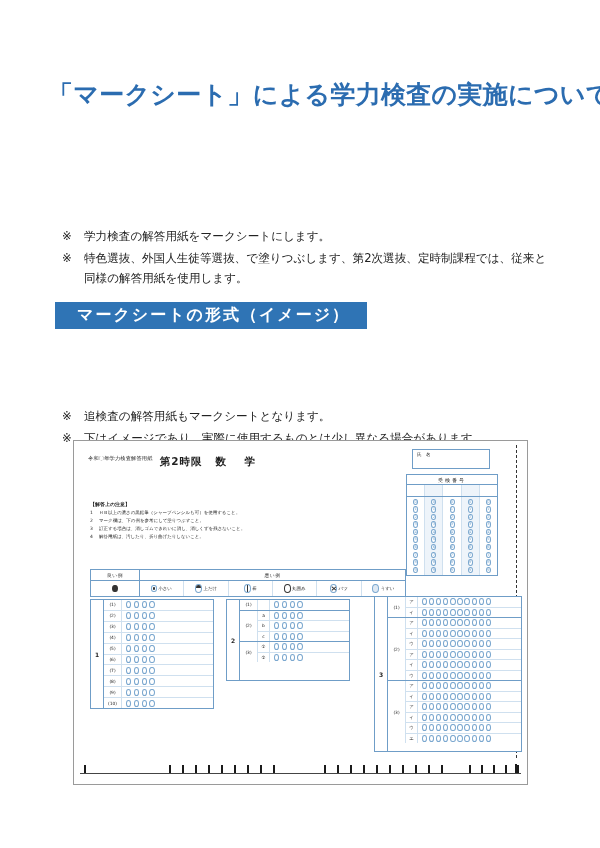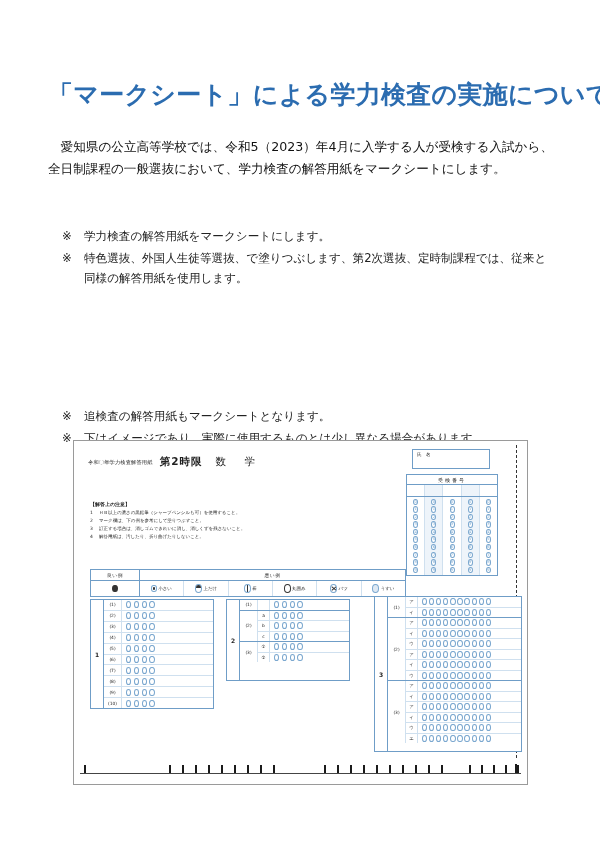--- a/index.html
+++ b/index.html
@@ -53,24 +53,24 @@
     position:absolute;left:73px;top:440px;width:455px;height:345px;
     background:#fff;border:1px solid #9a9a9a;box-sizing:border-box;
     font-size:4.6px;color:#1f1f1f;overflow:hidden;
   }
   .perf{
     position:absolute;right:10px;top:4px;bottom:26px;width:0;
     border-left:1.4px dashed #333;
   }
 
   
-  .sh-head{position:absolute;left:14px;top:14px;display:flex;align-items:center;}
+  .sh-head{position:absolute;left:14px;top:14px;display:flex;align-items:flex-start;}
   .sh-head .small{font-size:5.2px;letter-spacing:.2px;}
   .sh-head .big{font-size:10.5px;font-weight:bold;margin-left:7px;letter-spacing:1px;}
-  .sh-head .sub{font-size:10.5px;font-weight:normal;margin-left:13px;letter-spacing:4px;}
+  .sh-head .sub{font-size:10.5px;font-weight:bold;margin-left:13px;letter-spacing:4px;}
 
   
   .namebox{
     position:absolute;left:338px;top:8px;width:78px;height:20px;
     border:1px solid #6f9dc7;box-sizing:border-box;
   }
   .namebox .lbl{font-size:4.6px;padding:2px 0 0 4px;letter-spacing:1.5px;}
 
   
   .exam{
@@ -177,34 +177,34 @@
   .timing span{position:absolute;bottom:1px;width:1.6px;background:#1b1b1b;}
 </style>
 </head>
 <body>
 
 <div class="page">
 
   <div class="maintitle">「マークシート」による学力検査の実施について</div>
 
   <div class="para" id="para1">
-    <span class="ind">愛知県の公立高等学校では、令和5（2023）年4月に入学する人が受検する入試から、全日制課程の一般選抜において、学力検査の解答用紙をマークシートにします。</span>
   </div>
 
   <div class="notes" id="notes1">
     <div class="note">
       <span class="mk">※</span>
       <span class="tx">学力検査の解答用紙をマークシートにします。</span>
     </div>
     <div class="note">
       <span class="mk">※</span>
       <span class="tx">特色選抜、外国人生徒等選抜、で塗りつぶします、第2次選抜、定時制課程では、従来と同様の解答用紙を使用します。</span>
     </div>
   </div>
 
+  <div class="secbar">マークシートの形式（イメージ）</div>
 
 
   <div class="notes" id="notes2">
     <div class="note">
       <span class="mk">※</span>
       <span class="tx">追検査の解答用紙もマークシートとなります。</span>
     </div>
     <div class="note">
       <span class="mk">※</span>
       <span class="tx">下はイメージであり、実際に使用するものとは少し異なる場合があります。</span>

